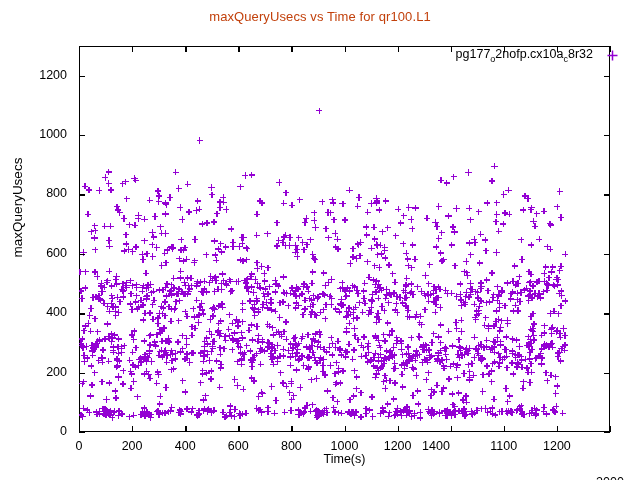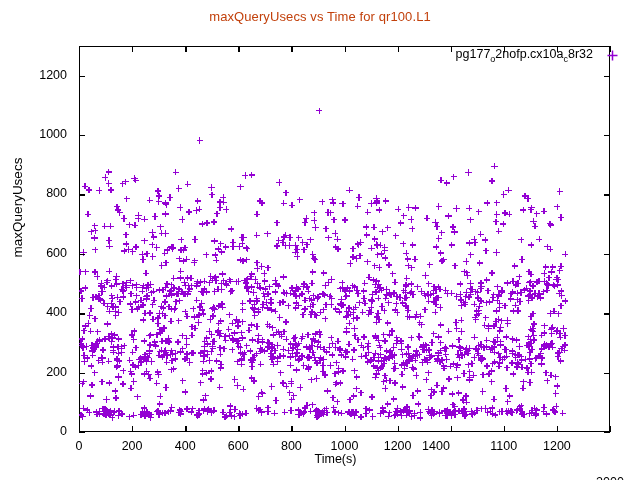--- a/index.html
+++ b/index.html
@@ -36,21 +36,21 @@
     top: 200px;
     width: 140px;
     text-align: center;
     font-size: 13.5px;
     transform: rotate(-90deg);
     transform-origin: center center;
     color: #000000;
   }
   #xlabel {
     position: absolute;
-    left: 70px;
+    left: 79px;
     top: 452px;
     width: 531px;
     text-align: center;
     font-size: 12.5px;
     color: #000000;
   }
   #plot-frame {
     position: absolute;
     left: 79px;
     top: 46px;

